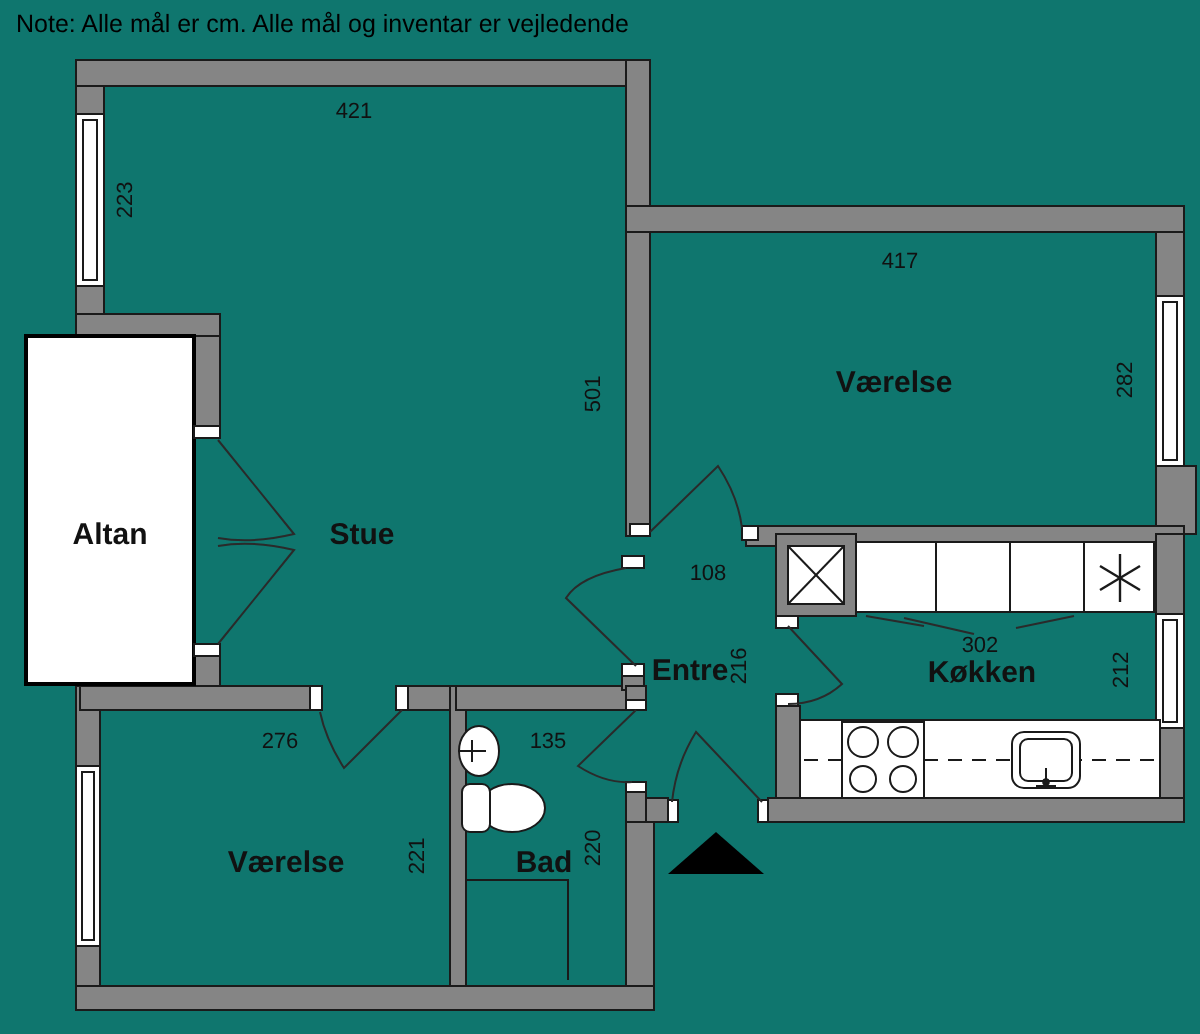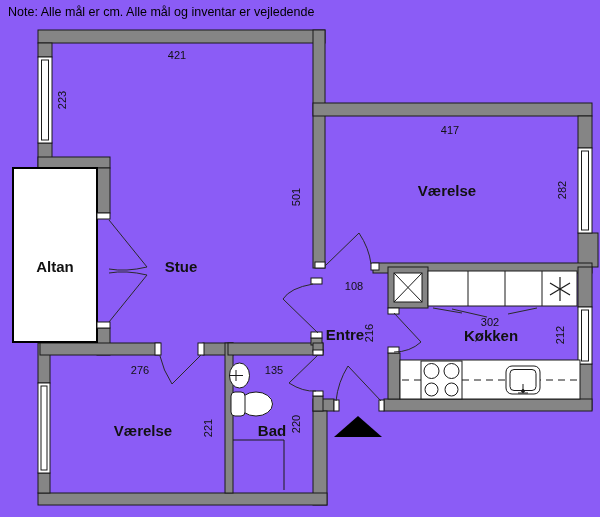--- a/index.html
+++ b/index.html
@@ -1,17 +1,17 @@
 <!DOCTYPE html>
 <html><head>
 <meta charset="utf-8">
 <style>
   html,body{margin:0;padding:0;background:#fff;}
   #stage{
-    position:relative;width:600px;height:517px;background:#8b5cf6;overflow:hidden;
+    position:relative;width:600px;height:517px;background:#0f766e;overflow:hidden;
     font-family:"Liberation Sans",sans-serif;
   }
   #note{
     position:absolute;left:8px;top:5px;font-size:12.5px;color:#000;
     letter-spacing:0px;white-space:nowrap;
   }
   svg{position:absolute;left:0;top:0;}
   svg text{font-family:"Liberation Sans",sans-serif;fill:#111;}
   .dim{font-size:11px;}
   .room{font-size:15px;font-weight:bold;}

